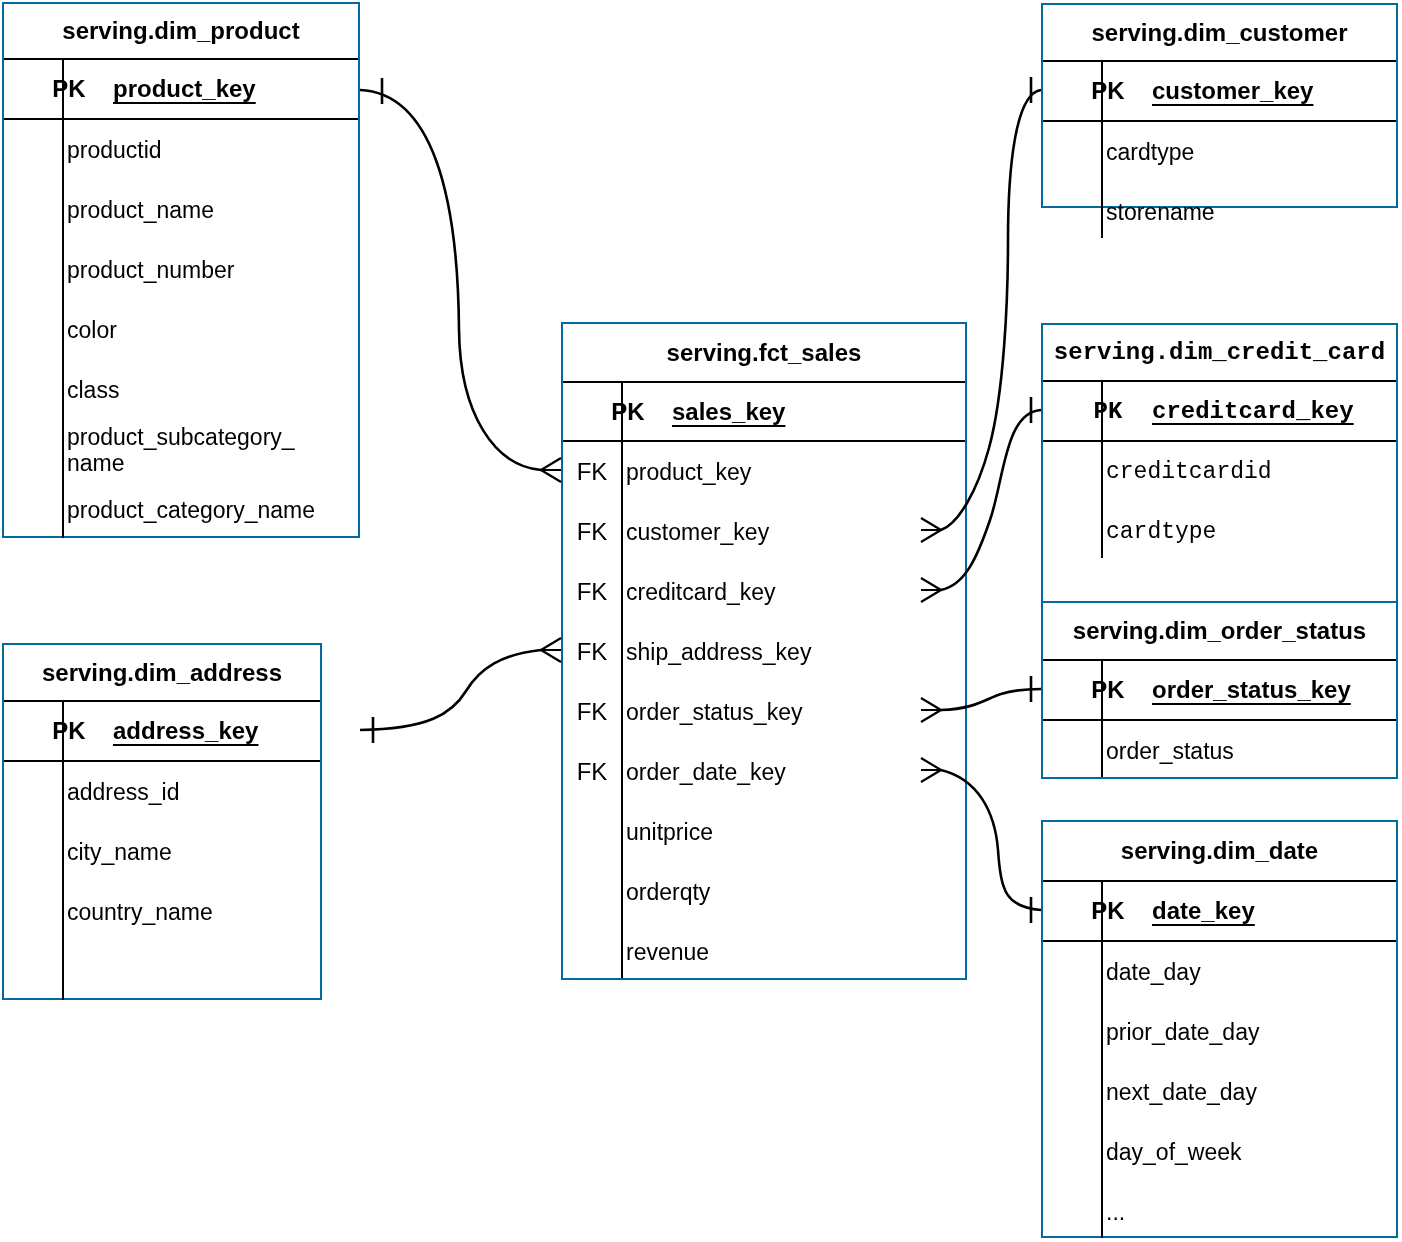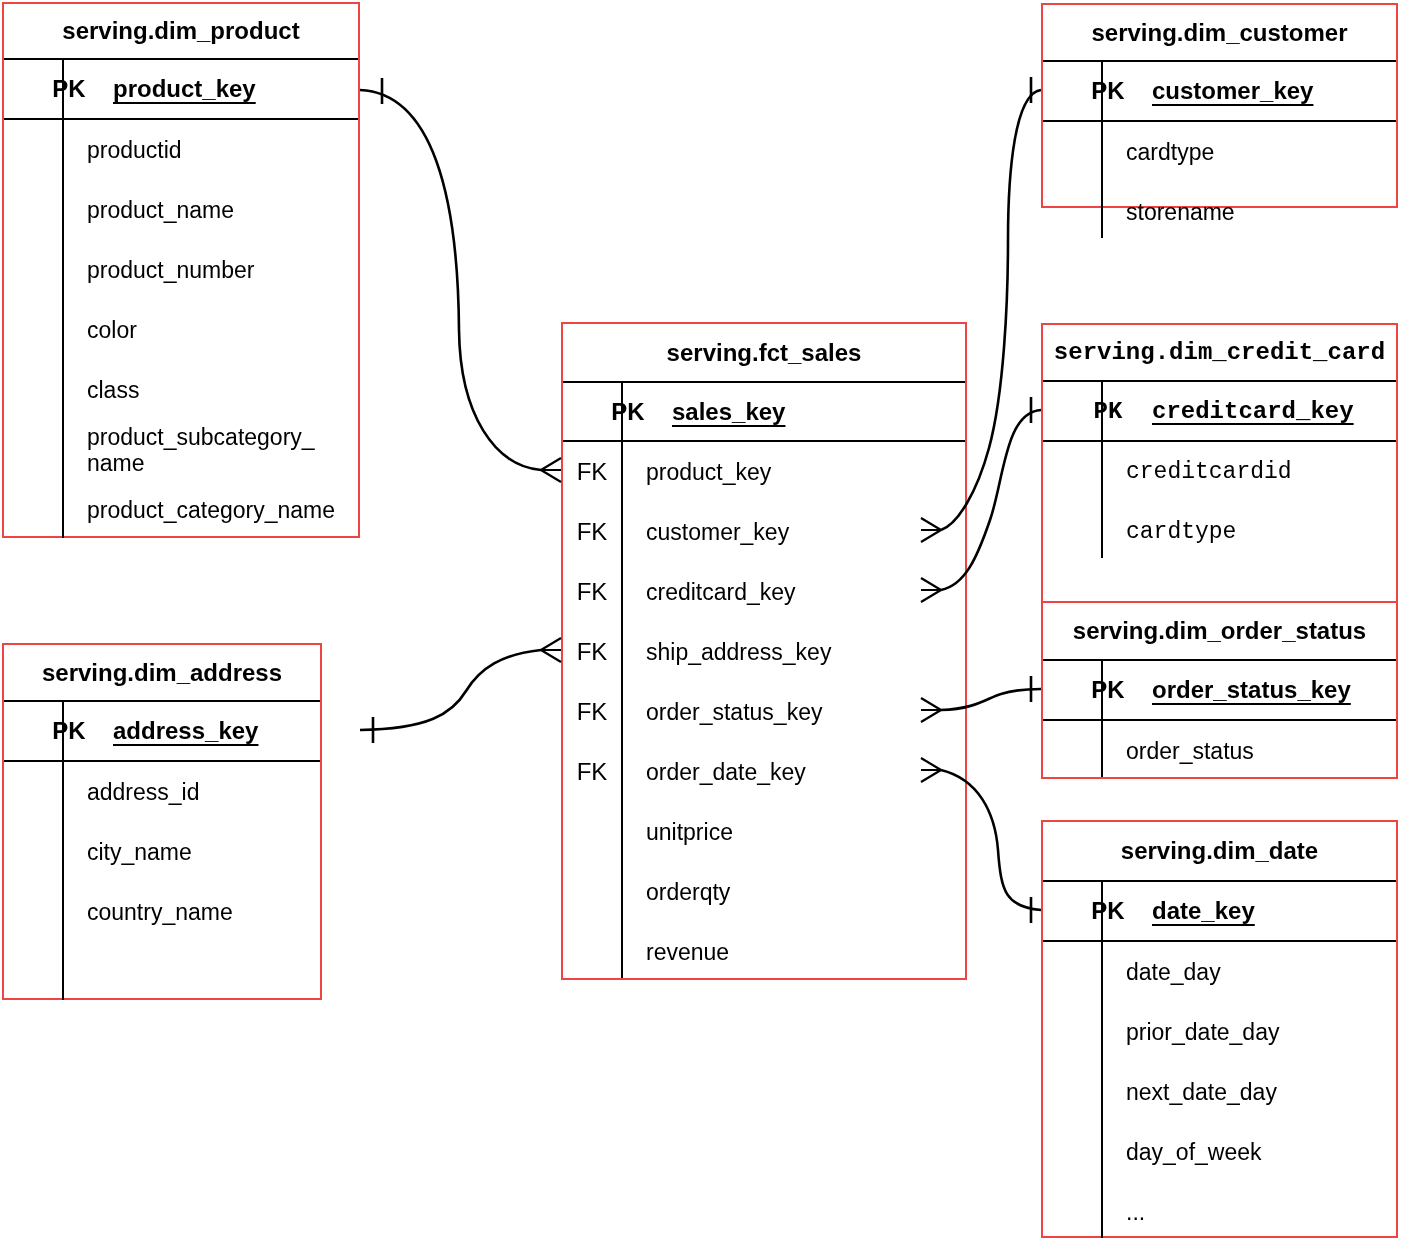--- a/index.html
+++ b/index.html
@@ -10,21 +10,21 @@
   }
   #canvas {
     position: relative;
     width: 1402px;
     height: 1242px;
     background: #ffffff;
     overflow: hidden;
   }
   .etable {
     position: absolute;
-    border: 2px solid #ef4444;
+    border: 2px solid #0369a1;
     background: #fff;
     z-index: 2;
   }
   .t-title {
     display: flex;
     align-items: center;
     justify-content: center;
     font-weight: bold;
     font-size: 24px;
     border-bottom: 2px solid #000;
@@ -59,21 +59,21 @@
     left: 58px;
     z-index: 3;
   }
   .t-row {
     display: flex;
     align-items: center;
     height: 60px;
     font-size: 23px;
   }
   .t-fname {
-    padding-left: 25px;
+    padding-left: 5px;
     line-height: 26px;
   }
   .t-row .t-keycol { font-size: 24px; }
   #rel-layer {
     position: absolute;
     left: 0; top: 0;
     width: 1402px;
     height: 1242px;
     z-index: 4;
     pointer-events: none;

